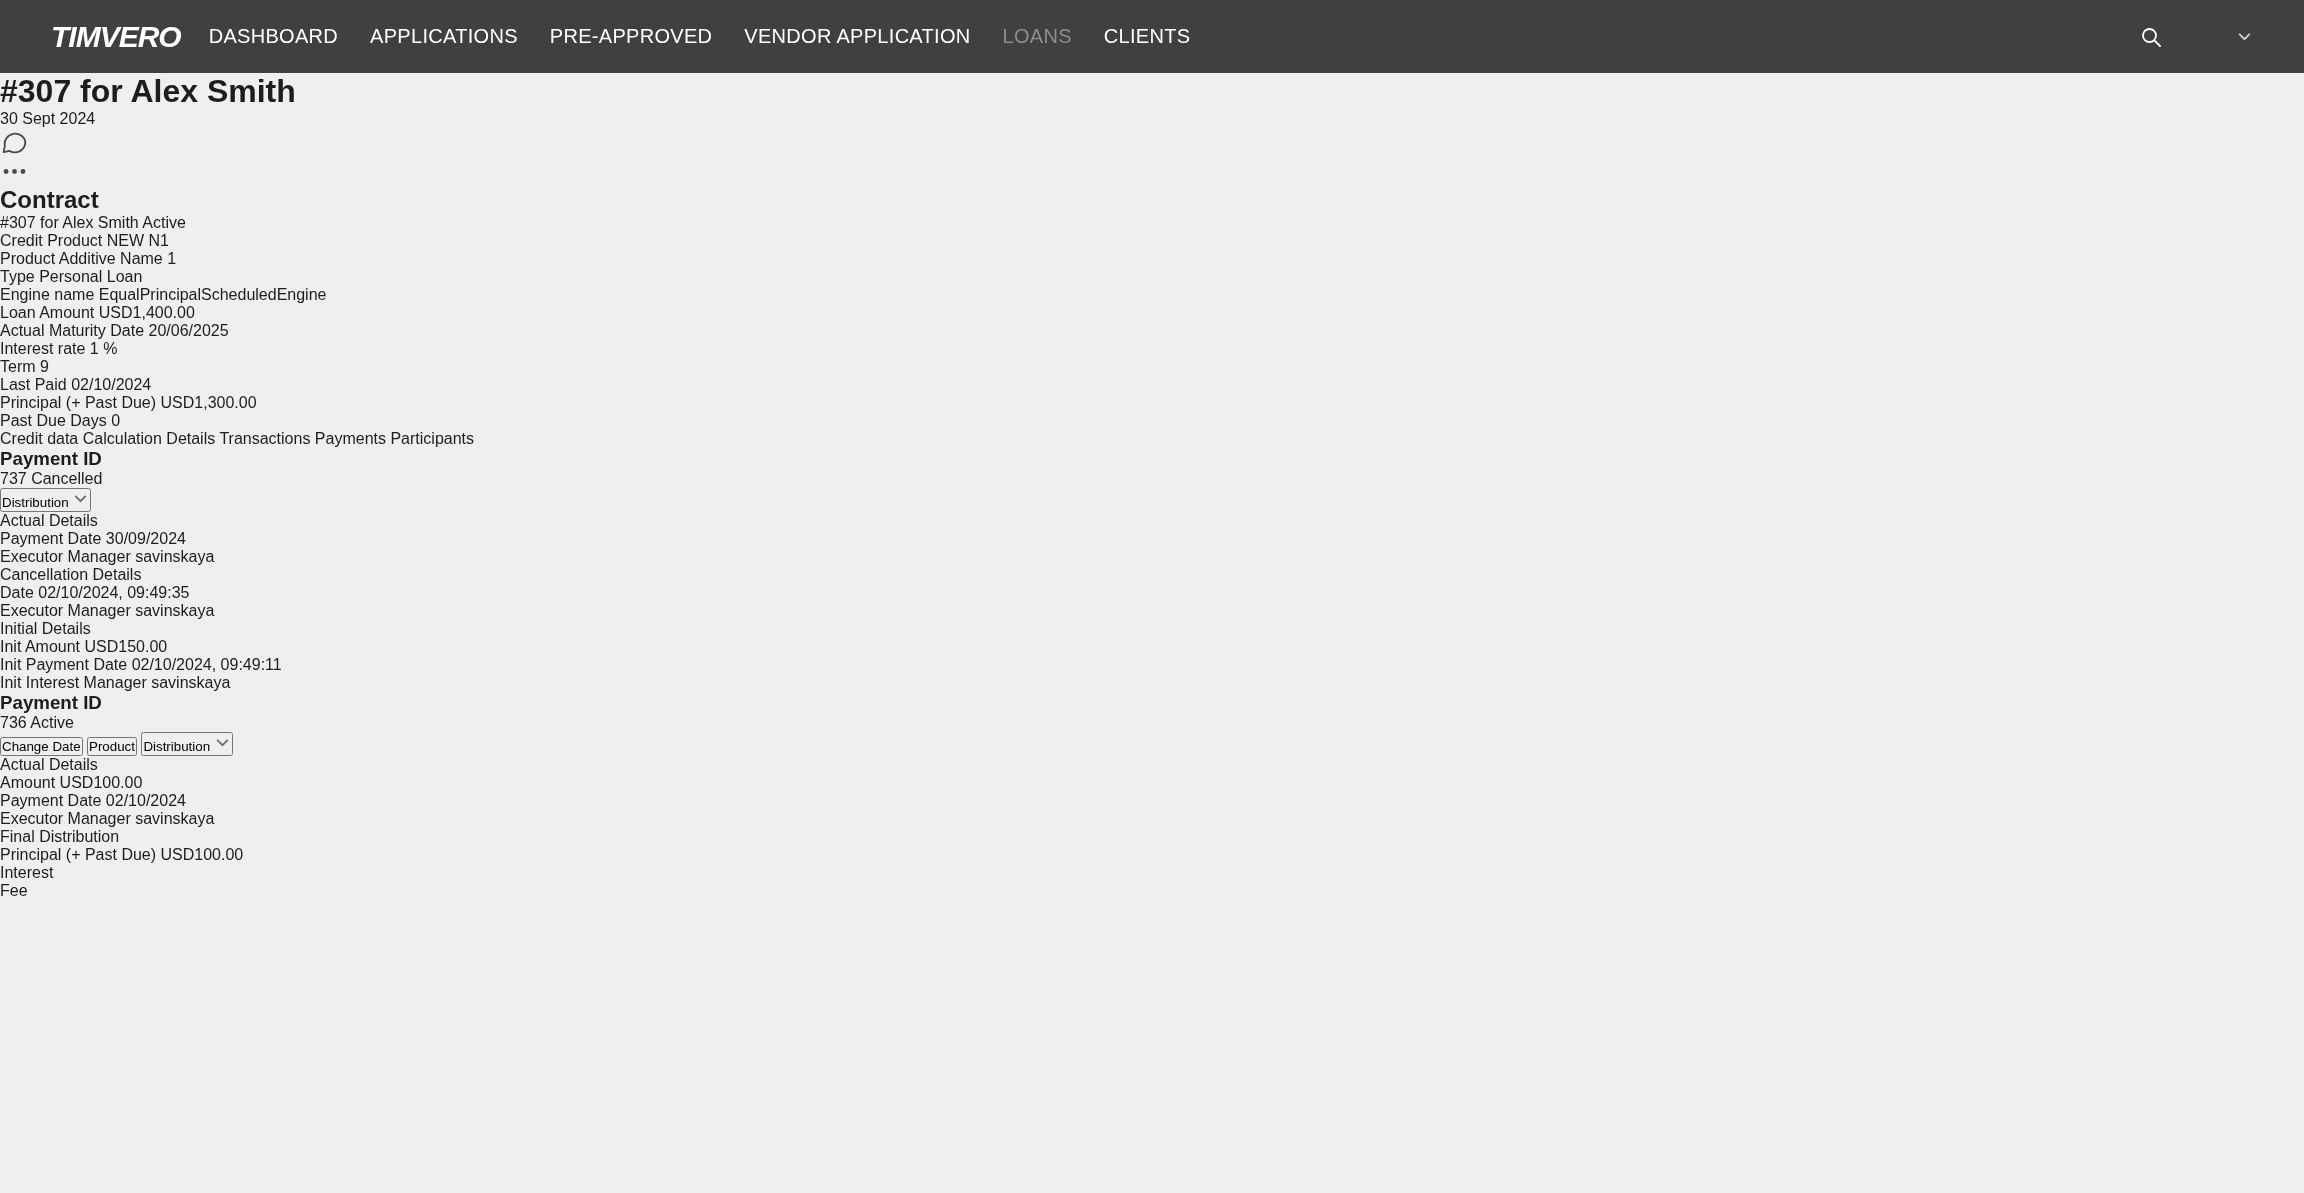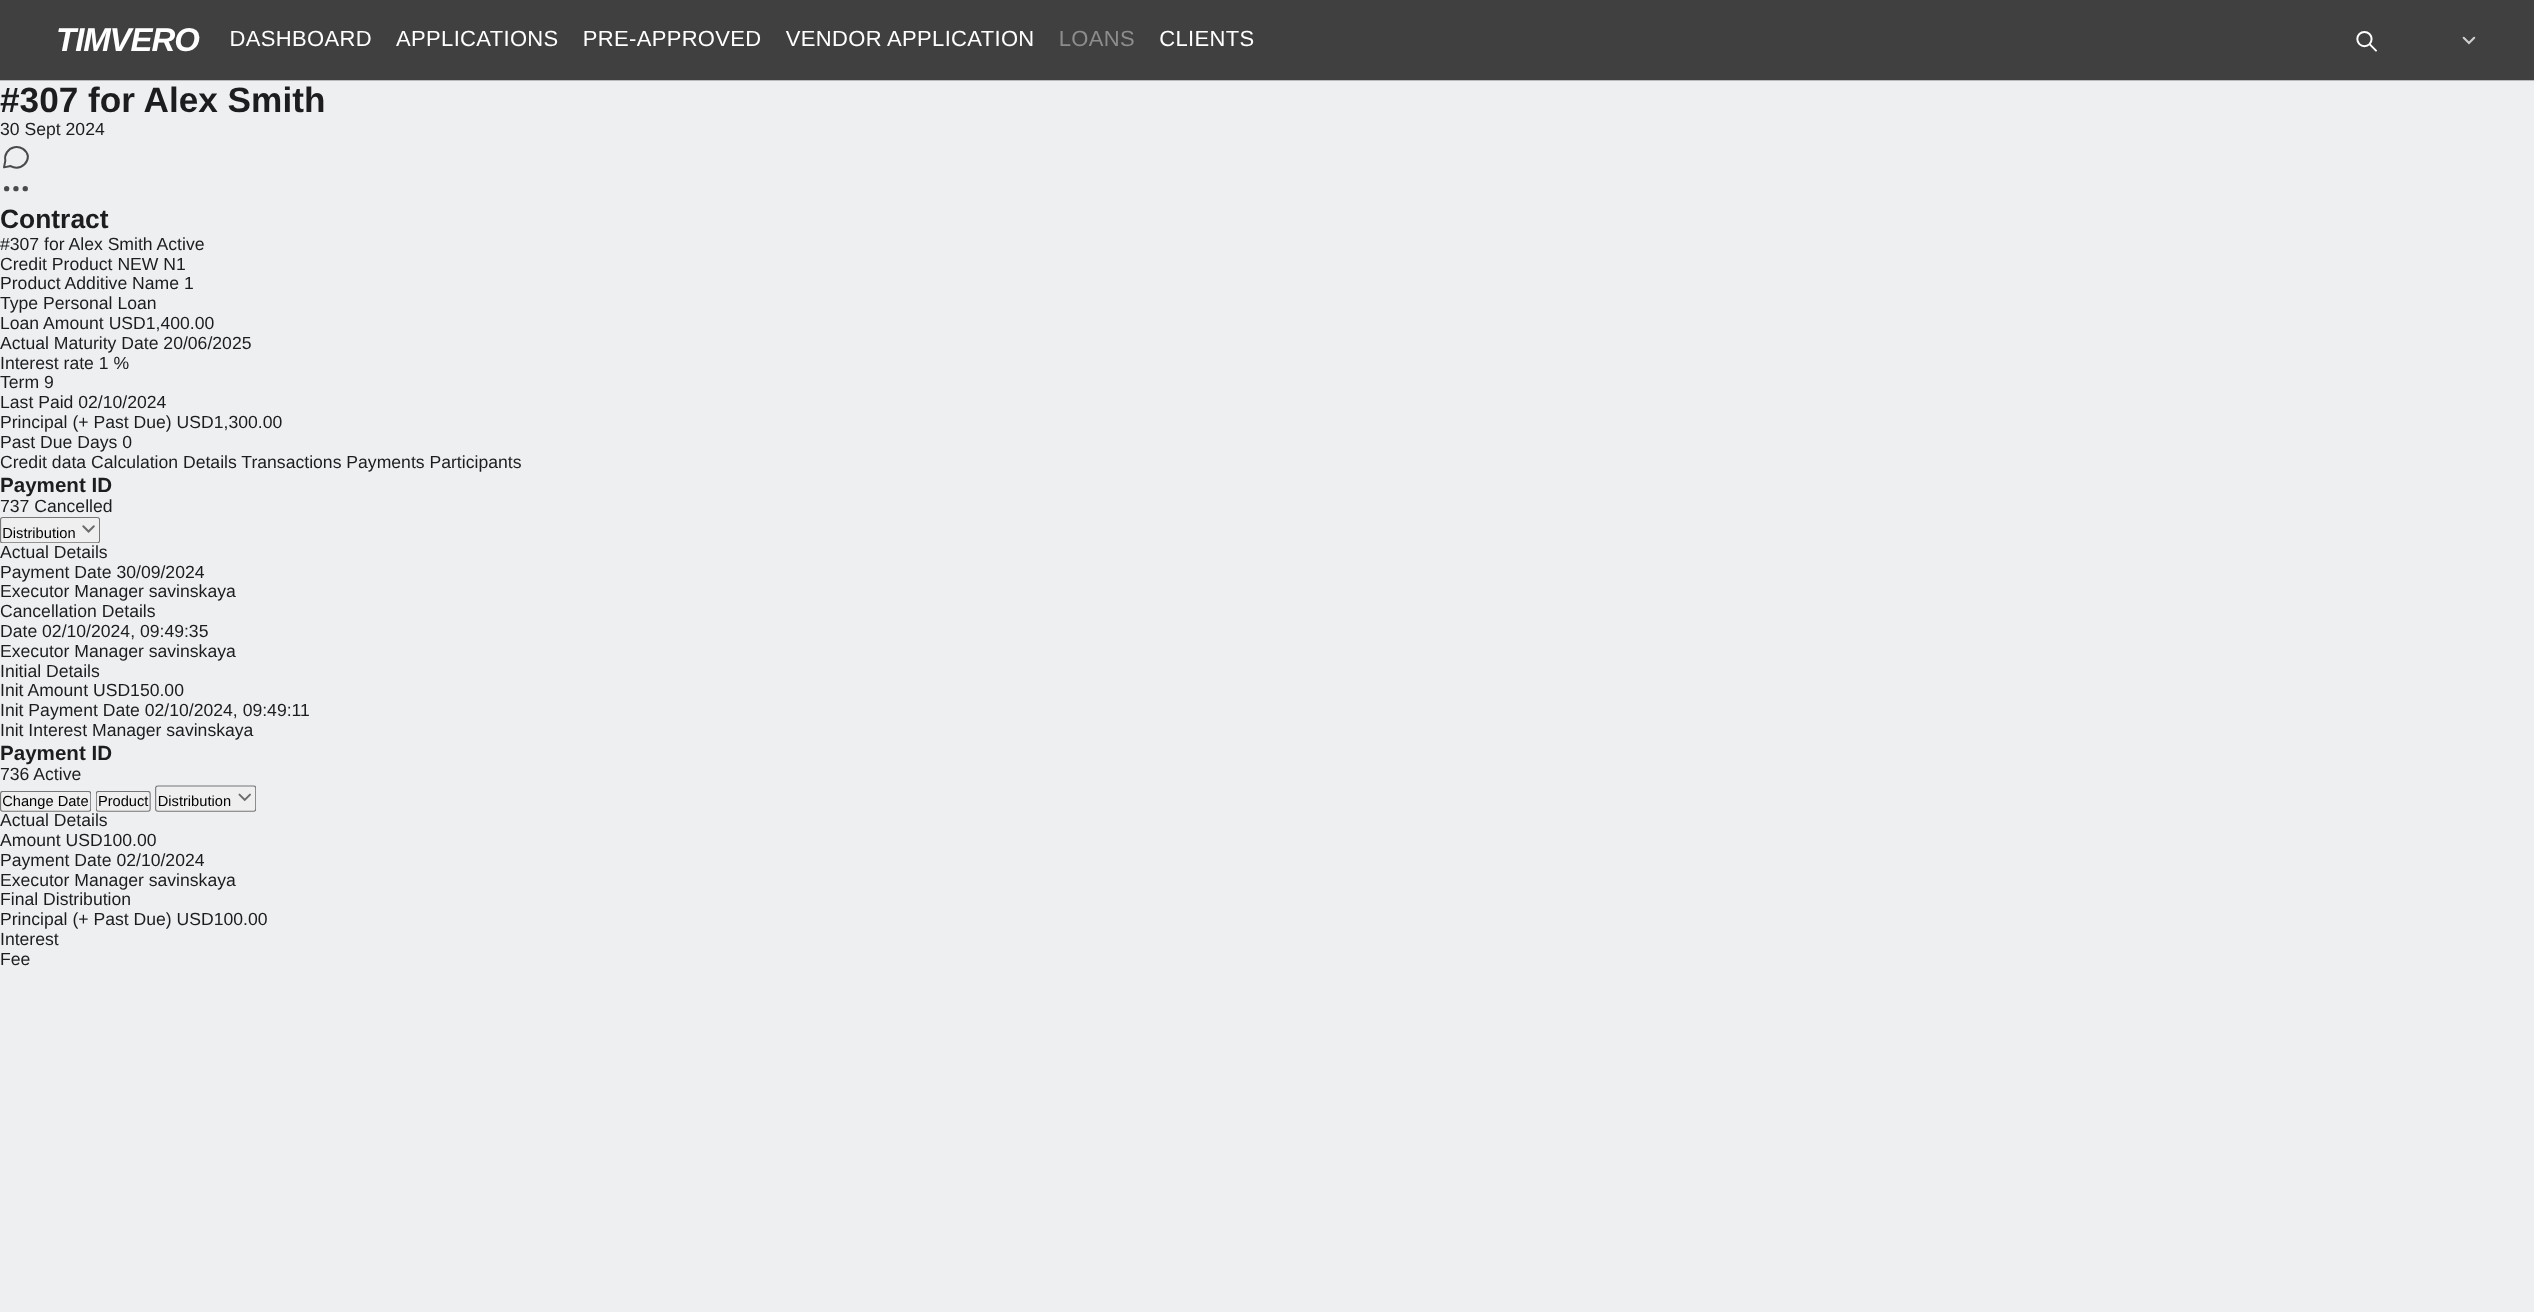--- a/index.html
+++ b/index.html
@@ -2,21 +2,21 @@
 <html><head>
 <meta charset="utf-8">
 <style>
   *{margin:0;padding:0;box-sizing:border-box;}
   html,body{width:2304px;height:1193px;overflow:hidden;}
   body{background:#edeff1;font-family:"Liberation Sans",sans-serif;color:#1d1d1f;}
 
   
   .topnav{height:73px;background:#404040;display:flex;align-items:center;padding:0 51px;}
   .brand{color:#fff;font-size:30px;font-weight:800;font-style:italic;letter-spacing:-1px;margin-right:28px;cursor:pointer;}
-  .nav-items{display:flex;gap:22px;align-items:flex-start;}
+  .nav-items{display:flex;gap:32px;align-items:flex-start;}
   .nav-item{color:#fff;font-size:20px;font-weight:500;letter-spacing:.3px;cursor:pointer;white-space:nowrap;}
   .nav-item.dim{color:#8d8d8d;}
   .nav-right{margin-left:auto;display:flex;align-items:center;gap:16px;}
   .iconwrap{display:flex;align-items:center;cursor:pointer;}
   .avatar{width:41px;height:41px;border-radius:50%;background:radial-gradient(circle at 50% 35%,#e3b астан;}
   .avatar{width:41px;height:41px;border-radius:50%;background:radial-gradient(circle at 50% 38%,#e6bb8d 0%,#b4855c 48%,#6e4f37 78%,#4a3425 100%);cursor:pointer;}
 
   
   .page-header{margin:0 51px;height:107px;background:#fff;border-radius:0 0 14px 14px;display:flex;align-items:center;padding:0 55px;}
   .page-title{font-size:39px;font-weight:700;color:#1a1a1a;letter-spacing:.2px;}
@@ -118,20 +118,24 @@
         <a class="fvalue link">NEW N1</a>
       </div>
       <div class="field">
         <span class="flabel">Product Additive Name</span>
         <span class="fvalue">1</span>
       </div>
       <div class="field">
         <span class="flabel">Type</span>
         <span class="fvalue">Personal Loan</span>
       </div>
+      <div class="field">
+        <span class="flabel">Engine name</span>
+        <span class="fvalue">EqualPrincipalScheduledEngine</span>
+      </div>
     </div>
     <div class="ccol">
       <div class="field">
         <span class="flabel">Loan Amount</span>
         <span class="fvalue">USD1,400.00</span>
       </div>
       <div class="field">
         <span class="flabel">Actual Maturity Date</span>
         <span class="fvalue">20/06/2025</span>
       </div>

